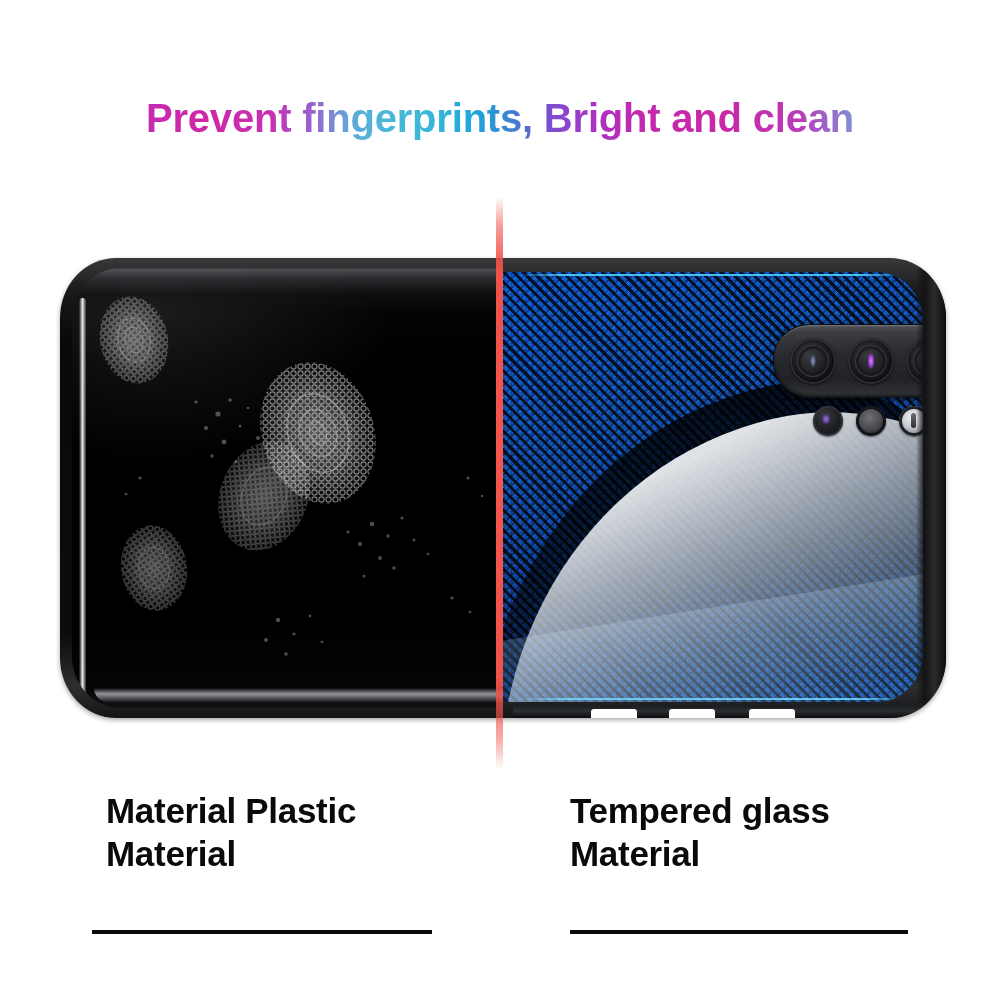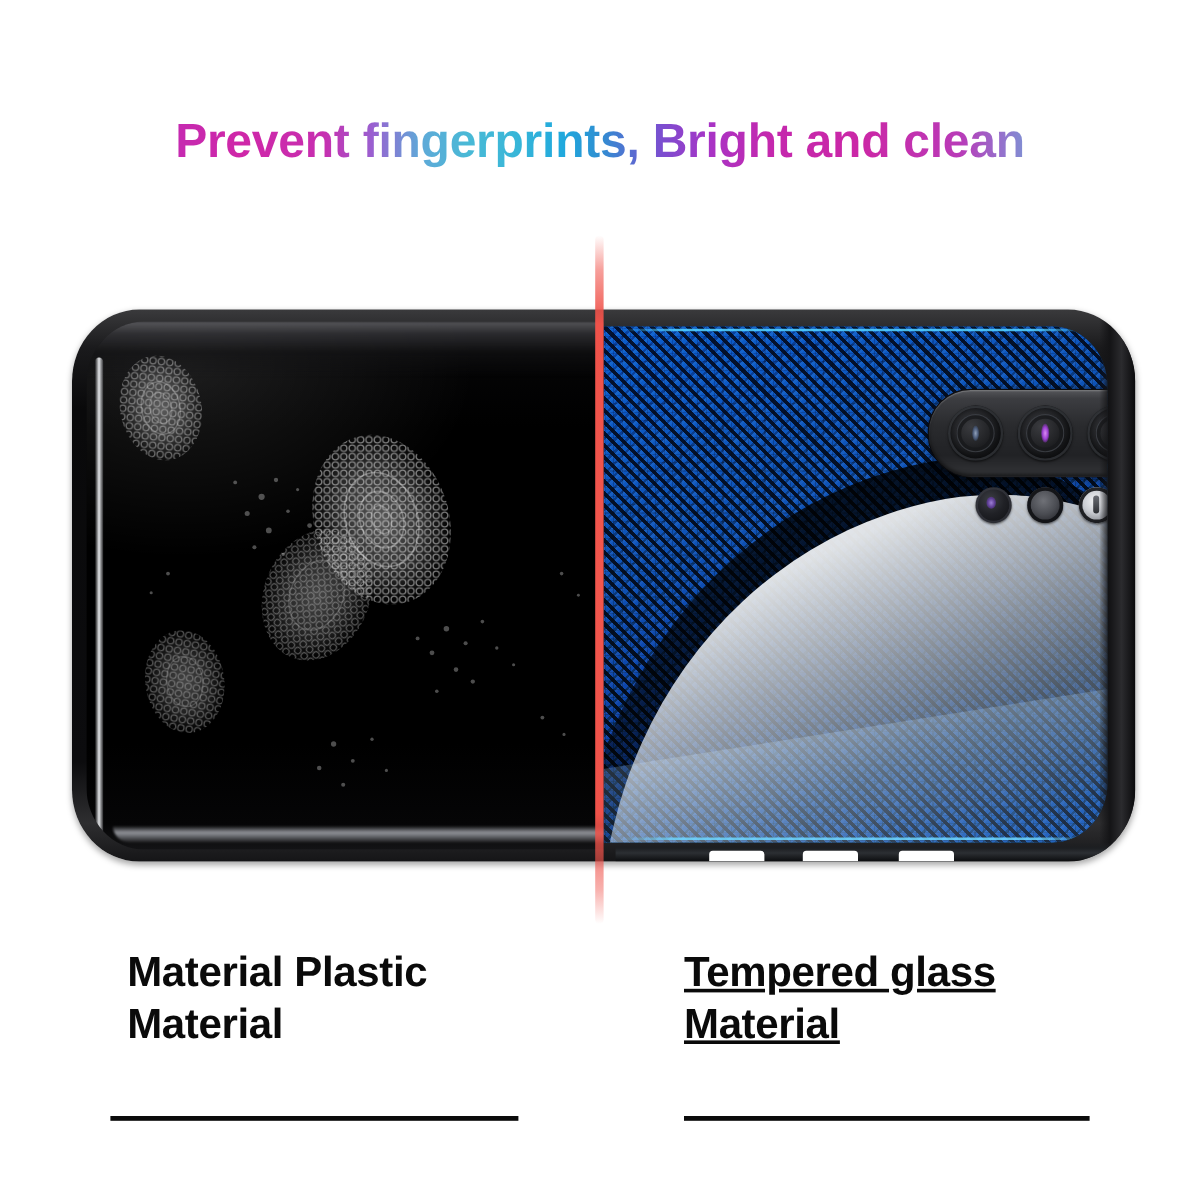--- a/index.html
+++ b/index.html
@@ -259,21 +259,21 @@
     border-radius:4px;
   }
 
   
   .caption{
     position:absolute;
     font-size:35px;font-weight:bold;color:#0a0a0a;line-height:1.22;
     letter-spacing:-0.3px;
   }
   .caption.left{left:106px;top:790px;width:380px;}
-  .caption.right{left:570px;top:790px;width:380px;text-decoration:underline;}
+  .caption.right{left:570px;top:790px;width:380px;}
   .rule{position:absolute;height:4px;background:#0b0b0b;}
   .rule.left{left:92px;top:930px;width:340px;}
   .rule.right{left:570px;top:930px;width:338px;}
 </style>
 </head>
 <body>
 
 <div id="stage">
 
   <div class="headline">Prevent fingerprints, Bright and clean</div>

